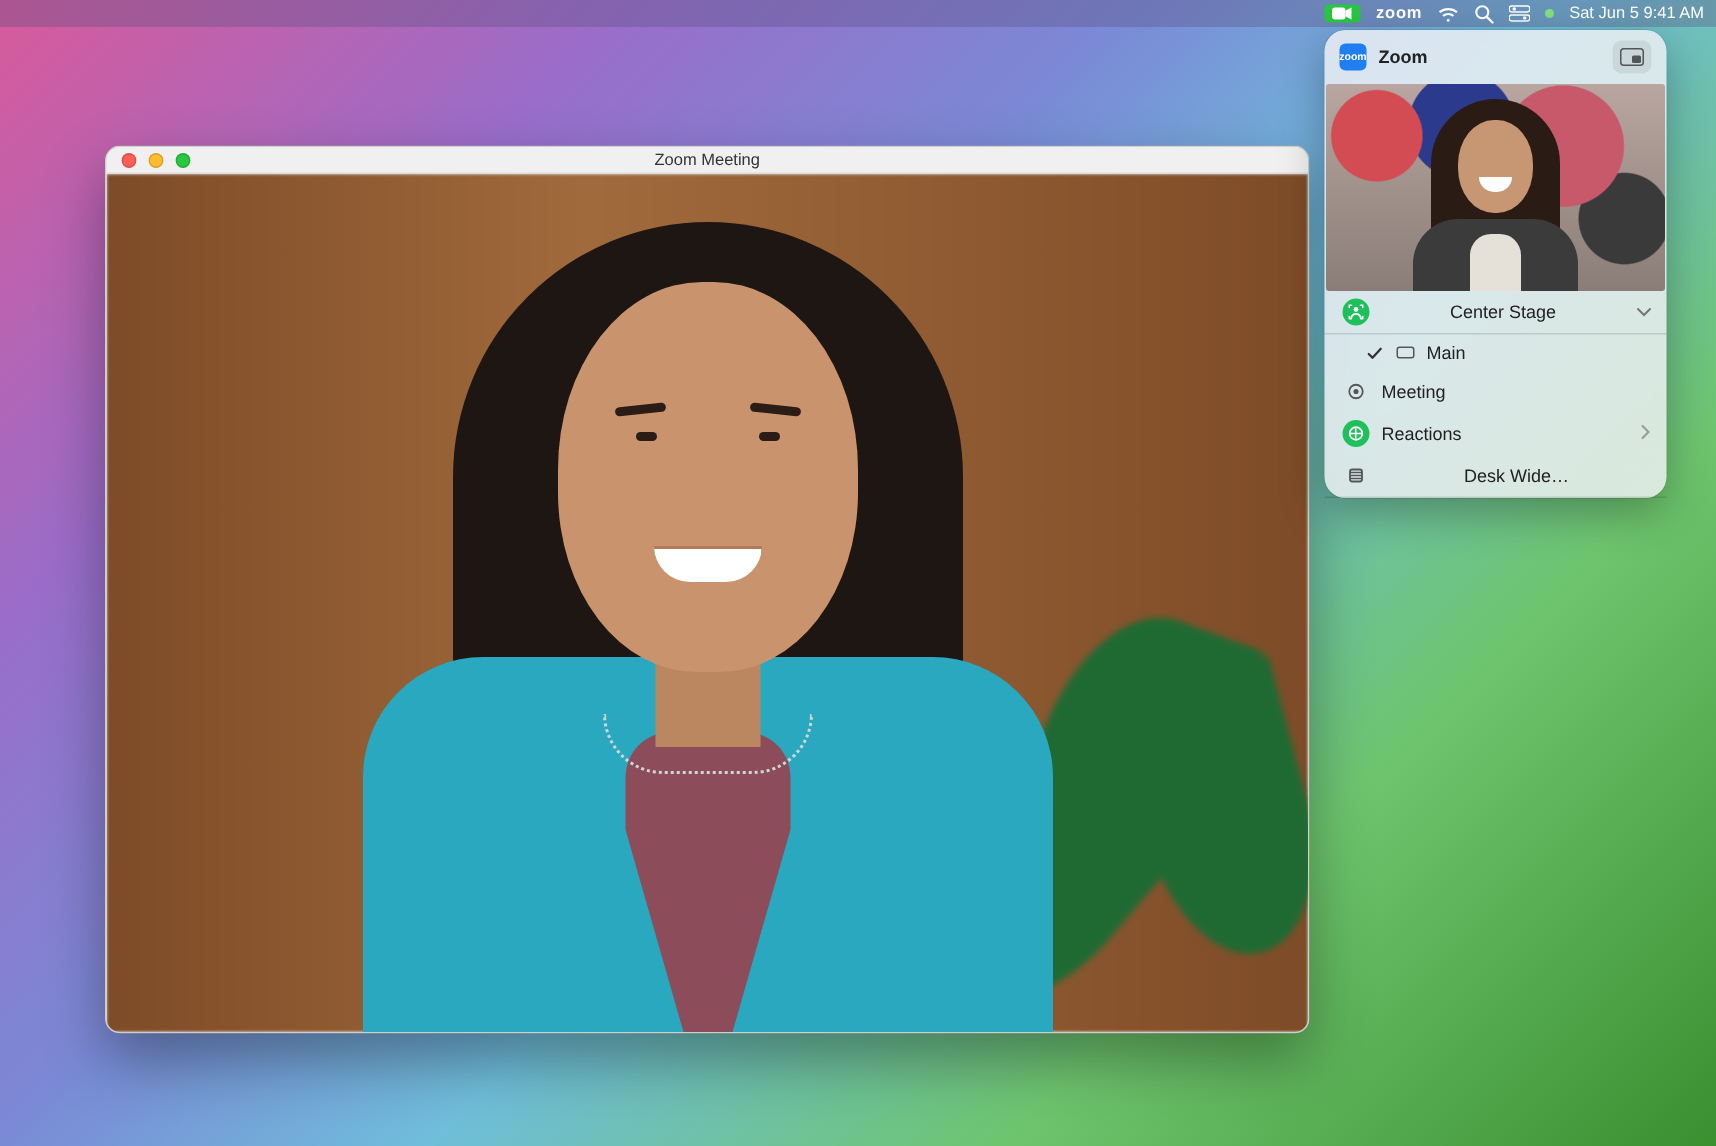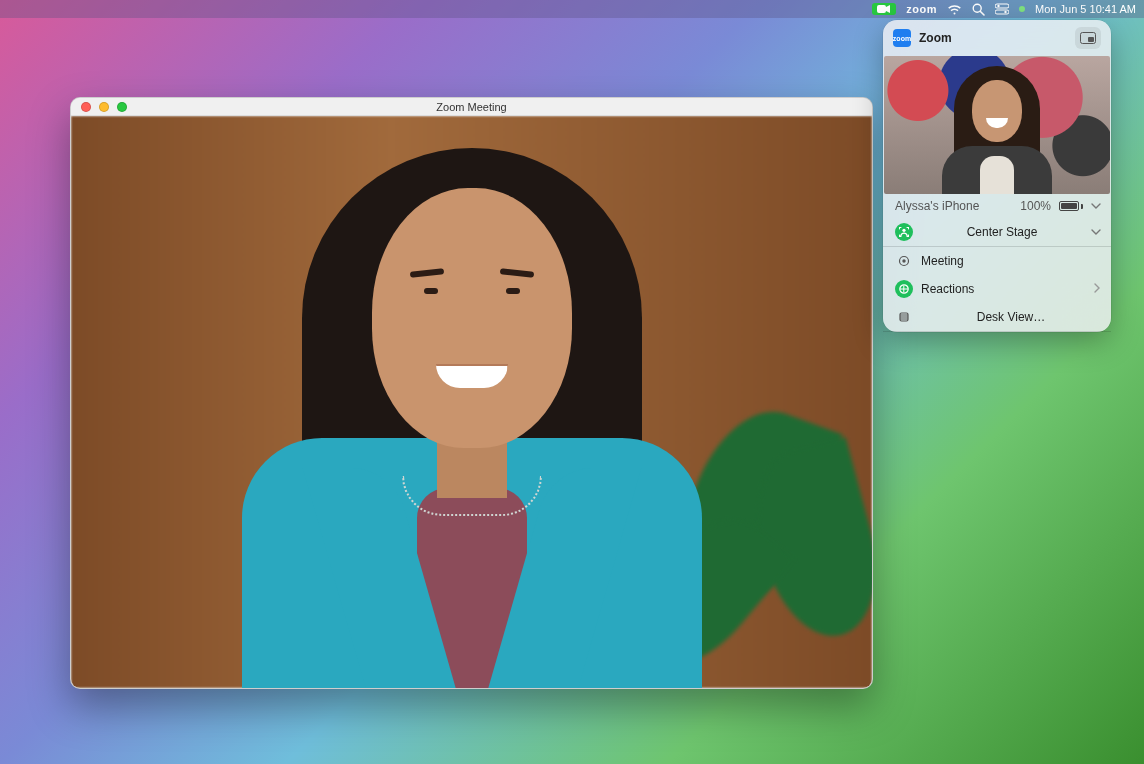--- a/index.html
+++ b/index.html
@@ -161,21 +161,21 @@
         <circle cx="3.5" cy="3" r="1.2" fill="#fff"></circle>
         <rect x="0" y="7" width="14" height="4" rx="2" fill="none" stroke="#fff" stroke-width="1"></rect>
         <circle cx="10.5" cy="9" r="1.2" fill="#fff"></circle>
       </svg>
   </span>
   <span class="mi">
     <svg width="6" height="6" viewBox="0 0 6 6">
         <circle cx="3" cy="3" r="3" fill="#7fe27f"></circle>
       </svg>
   </span>
-  <span class="mi">Mon Jun 5  10:41 AM</span>
+  <span class="mi">Sat Jun 5  9:41 AM</span>
 </div>
 
 <div class="zoom-window">
   <div class="titlebar">
     <div class="traffic">
       <span class="tl-close"></span>
       <span class="tl-min"></span>
       <span class="tl-max"></span>
     </div>
     <div class="winTitle">Zoom Meeting</div>
@@ -221,50 +221,46 @@
     <div class="pv-bg"></div>
     <div class="pv-person">
       <div class="pv-hair"></div>
       <div class="pv-jacket"></div>
       <div class="pv-turtle"></div>
       <div class="pv-face"></div>
       <div class="pv-smile"></div>
     </div>
   </div>
 
-  <div class="cc-row">
-    <span class="cc-label muted">Alyssa's iPhone</span>
-    <span class="muted">100%</span>
-    <span class="battery">
-        <span class="body"></span>
-        <span class="tip"></span>
-      </span>
-    <span class="chev">
-      <svg width="10" height="8" viewBox="0 0 10 8">
-          <path d="M1 2l4 4 4-4" fill="none" stroke="#777" stroke-width="1.4" stroke-linecap="round"></path>
-        </svg>
-    </span>
-  </div>
 
   <div class="cc-row border-b">
     <span class="ic green">
       <svg width="12" height="12" viewBox="0 0 12 12">
           <circle cx="6" cy="4.3" r="1.6" fill="#fff"></circle>
           <path d="M2.7 10c.5-1.8 1.8-2.8 3.3-2.8s2.8 1 3.3 2.8" fill="none" stroke="#fff" stroke-width="1.2" stroke-linecap="round"></path>
           <path d="M1.5 1.5h1.5M1.5 1.5v1.5M10.5 1.5H9M10.5 1.5v1.5M1.5 10.5h1.5M1.5 10.5V9M10.5 10.5H9M10.5 10.5V9" stroke="#fff" stroke-width="1" stroke-linecap="round"></path>
         </svg>
     </span>
     <span class="cc-label">Center Stage</span>
     <span class="chev">
       <svg width="10" height="8" viewBox="0 0 10 8">
           <path d="M1 2l4 4 4-4" fill="none" stroke="#777" stroke-width="1.4" stroke-linecap="round"></path>
         </svg>
     </span>
   </div>
 
+  <div class="cc-row cc-sub">
+    <span class="check-col">
+      <svg width="11" height="11" viewBox="0 0 11 11">
+          <path d="M1.5 6l2.5 2.5L9.5 2.5" fill="none" stroke="#333" stroke-width="1.5" stroke-linecap="round" stroke-linejoin="round"></path>
+        </svg>
+    </span>
+    <span class="diamond"></span>
+    <span class="cc-label">Main</span>
+  </div>
 
   <div class="cc-row">
     <span class="ic grey">
       <svg width="14" height="14" viewBox="0 0 14 14">
           <circle cx="7" cy="7" r="4.5" fill="none" stroke="#555" stroke-width="1.2"></circle>
           <circle cx="7" cy="7" r="1.7" fill="#555"></circle>
         </svg>
     </span>
     <span class="cc-label">Meeting</span>
   </div>
@@ -285,16 +281,16 @@
   </div>
   <div class="cc-row border-b">
     <span class="ic grey">
       <svg width="14" height="14" viewBox="0 0 14 14">
           <rect x="3" y="3" width="8" height="8" rx="1.5" fill="none" stroke="#555" stroke-width="1.2"></rect>
           <line x1="3" y1="5" x2="11" y2="5" stroke="#555" stroke-width="1"></line>
           <line x1="3" y1="7" x2="11" y2="7" stroke="#555" stroke-width="1"></line>
           <line x1="3" y1="9" x2="11" y2="9" stroke="#555" stroke-width="1"></line>
         </svg>
     </span>
-    <span class="cc-label">Desk View…</span>
+    <span class="cc-label">Desk Wide…</span>
   </div>
 
 </div>
 
 </body></html>

